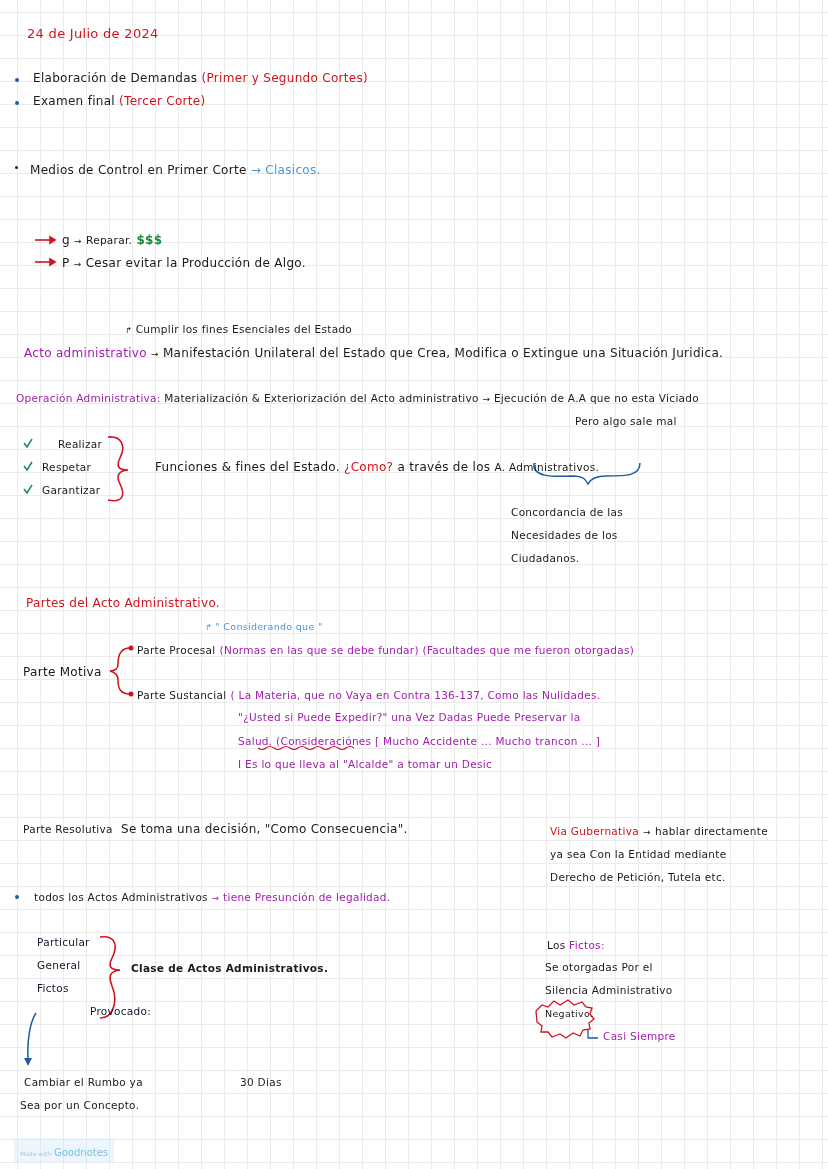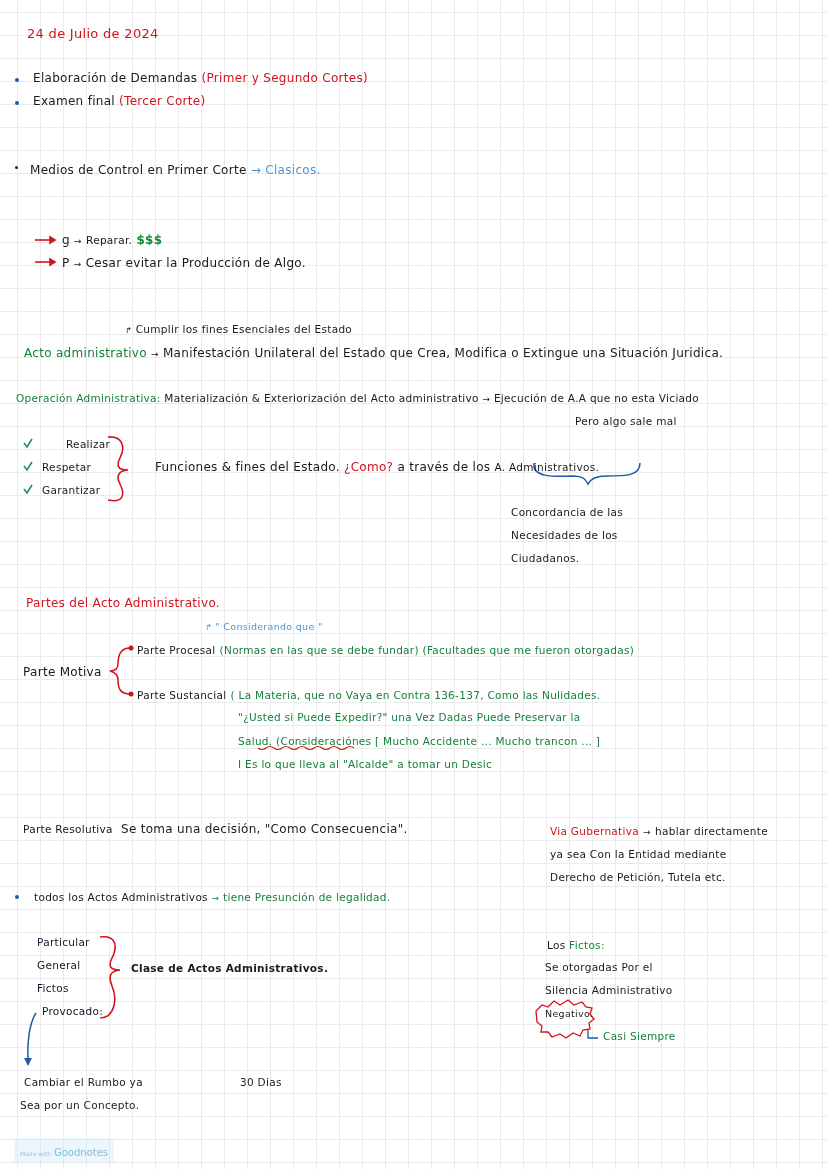--- a/index.html
+++ b/index.html
@@ -11,21 +11,21 @@
       linear-gradient(to bottom, #ebebeb 1px, transparent 1px);
     background-size: 23px 23px;
     background-position: 17px 12px;
     font-family: "DejaVu Sans", sans-serif;
     color: #1a1a1a;
   }
   .t { position: absolute; white-space: nowrap; font-size: 12px; letter-spacing: 0.3px; line-height: 16px; }
   .sm { font-size: 10.5px; }
   .xs { font-size: 9.5px; }
   .red { color: #d0141d; }
-  .blue { color: #15803d; }
+  .blue { color: #a21caf; }
   .lblue { color: #4a95d6; }
   .green { color: #0f172a; }
   .dgreen { color: #1d8a3b; font-weight: bold; }
   .black { color: #1a1a1a; }
   .bullet { position: absolute; width: 4px; height: 4px; border-radius: 50%; }
   svg.ov { position: absolute; left: 0; top: 0; overflow: visible; }
   .wm { position: absolute; left: 14px; top: 1138px; padding: 3px 6px; background: rgba(200,230,245,0.35); border-radius: 3px; }
   .wm .a { font-size: 6px; color: #9cc9e0; margin-right: 3px; }
   .wm .b { font-size: 10px; color: #7cc0e0; }
 </style>
@@ -109,21 +109,21 @@
 </div>
 
 <div class="t sm" style="left:16px;top:390px;">
   <span class="blue">Operación Administrativa:</span>
   <span class="black">Materialización &amp; Exteriorización del Acto administrativo</span>
   <span class="black" style="font-size:9px;">→</span>
   <span class="black">Ejecución de A.A que no esta Viciado</span>
 </div>
 <div class="t sm black" style="left:575px;top:413px;">Pero algo sale mal</div>
 
-<div class="t sm black" style="left:54px;top:436px;padding-left:12px;">Realizar</div>
+<div class="t sm black" style="left:46px;top:436px;padding-left:12px;">Realizar</div>
 <div class="t sm black" style="left:42px;top:459px;">Respetar</div>
 <div class="t sm black" style="left:42px;top:482px;">Garantizar</div>
 <div class="t" style="left:143px;top:459px;margin-left:12px;">
   <span class="black">Funciones &amp; fines del Estado.</span>
   <span class="red">¿Como?</span>
   <span class="black">a través de los</span>
   <span class="black sm">A. Administrativos.</span>
 </div>
 <div class="t sm black" style="left:511px;top:504px;">Concordancia de las</div>
 <div class="t sm black" style="left:511px;top:527px;">Necesidades de los</div>
@@ -162,21 +162,21 @@
 <div class="bullet" style="left:15px;top:895px;background:#1f5aa6;"></div>
 <div class="t sm" style="left:34px;top:889px;">
   <span class="black">todos los Actos Administrativos</span>
   <span class="blue" style="font-size:9px;">→</span>
   <span class="blue">tiene Presunción de legalidad.</span>
 </div>
 
 <div class="t sm green" style="left:37px;top:934px;">Particular</div>
 <div class="t sm green" style="left:37px;top:957px;">General</div>
 <div class="t sm green" style="left:37px;top:980px;">Fictos</div>
-<div class="t sm green" style="left:42px;top:1003px;">Provocado:</div>
+<div class="t sm green" style="left:42px;top:1003px;padding-left:48px;">Provocado:</div>
 <div class="t sm black" style="left:131px;top:960px;font-weight:bold;">Clase de Actos Administrativos.</div>
 <div class="t sm black" style="left:24px;top:1074px;">Cambiar el Rumbo ya</div>
 <div class="t sm black" style="left:20px;top:1097px;">Sea por un Concepto.</div>
 <div class="t sm black" style="left:240px;top:1074px;">30 Dias</div>
 
 <div class="t sm" style="left:547px;top:937px;">
   <span class="black">Los</span>
   <span class="blue">Fictos:</span>
 </div>
 <div class="t sm black" style="left:545px;top:959px;">Se otorgadas Por el</div>

